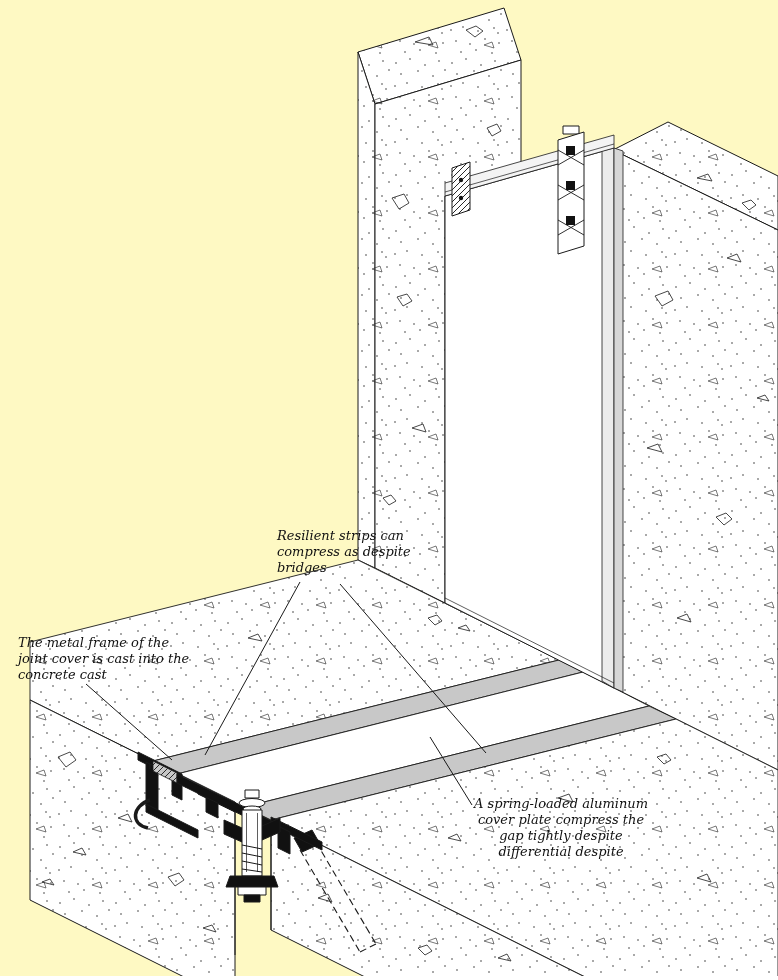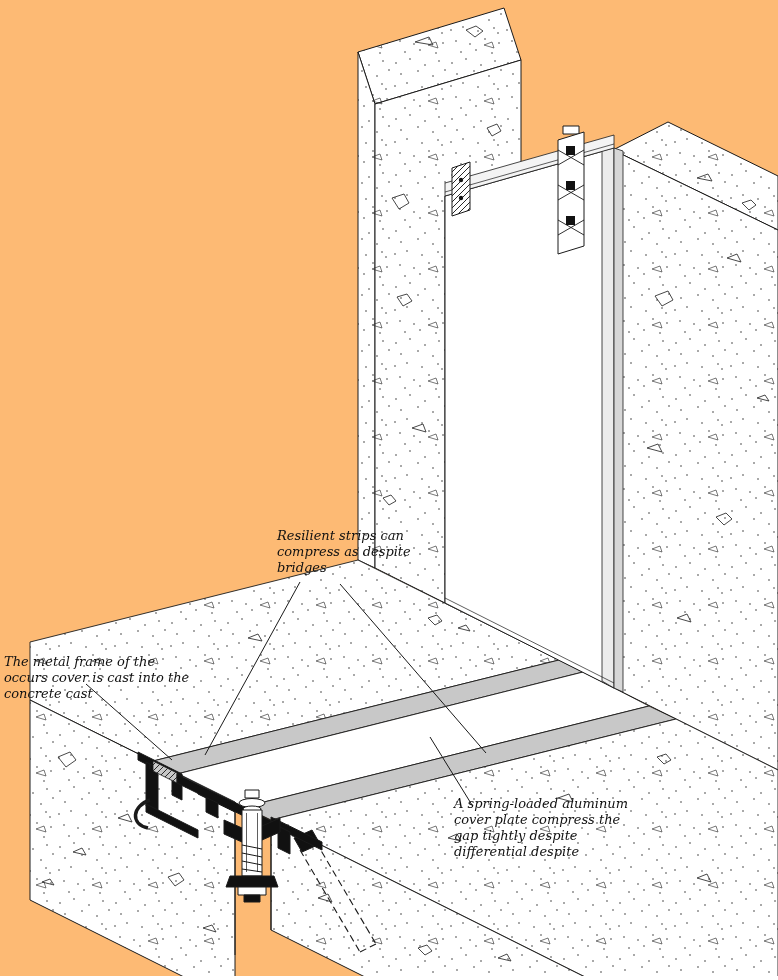--- a/index.html
+++ b/index.html
@@ -1,16 +1,16 @@
 <!DOCTYPE html>
 <html><head>
 <meta charset="utf-8">
 <style>
   html,body{margin:0;padding:0;background:#ffffff;}
-  .stage{position:relative;width:778px;height:976px;background:#fdba74;overflow:hidden;
+  .stage{position:relative;width:778px;height:976px;background:#fef9c3;overflow:hidden;
          font-family:"DejaVu Serif", serif;}
   .stage svg{position:absolute;left:0;top:0;}
   .callout{position:absolute;font-style:italic;font-size:13px;line-height:16px;color:#111;
            white-space:nowrap;}
 </style>
 </head>
 <body>
 
 <div class="stage">
 
@@ -210,26 +210,26 @@
     <line x1="472" y1="805" x2="430" y2="737"></line>
   </g>
 </svg>
 
 <div class="callout" style="left:277px;top:528px;">
   <div>Resilient strips can</div>
   <div>compress as despite</div>
   <div>bridges</div>
 </div>
 
-<div class="callout" style="left:4px;top:635px;margin-top:19px;">
+<div class="callout" style="left:18px;top:635px;">
   <div>The metal frame of the</div>
-  <div>occurs cover is cast into the</div>
+  <div>joint cover is cast into the</div>
   <div>concrete cast</div>
 </div>
 
-<div class="callout" style="left:454px;top:796px;">
+<div class="callout" style="left:474px;top:796px;text-align:center;">
   <div>A spring-loaded aluminum</div>
   <div>cover plate compress the</div>
   <div>gap tightly despite</div>
   <div>differential despite</div>
 </div>
 
 </div>
 
 </body></html>

